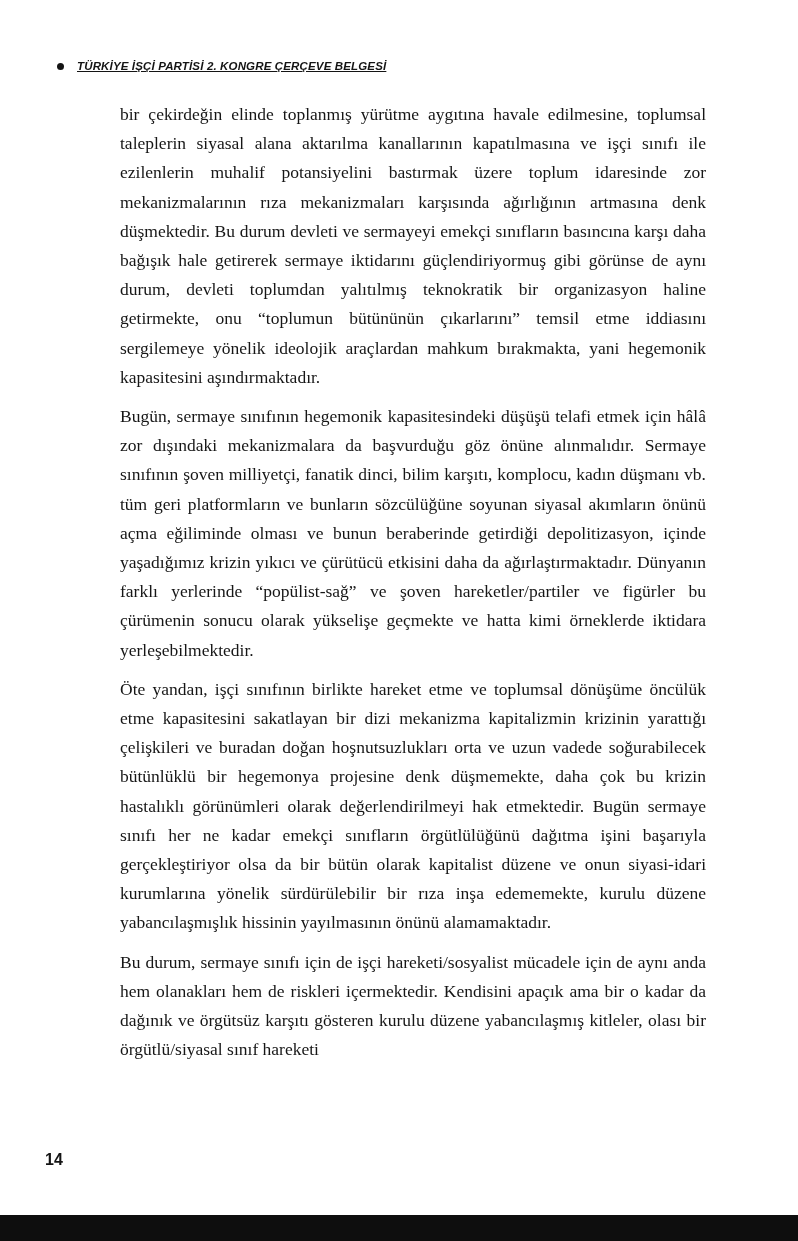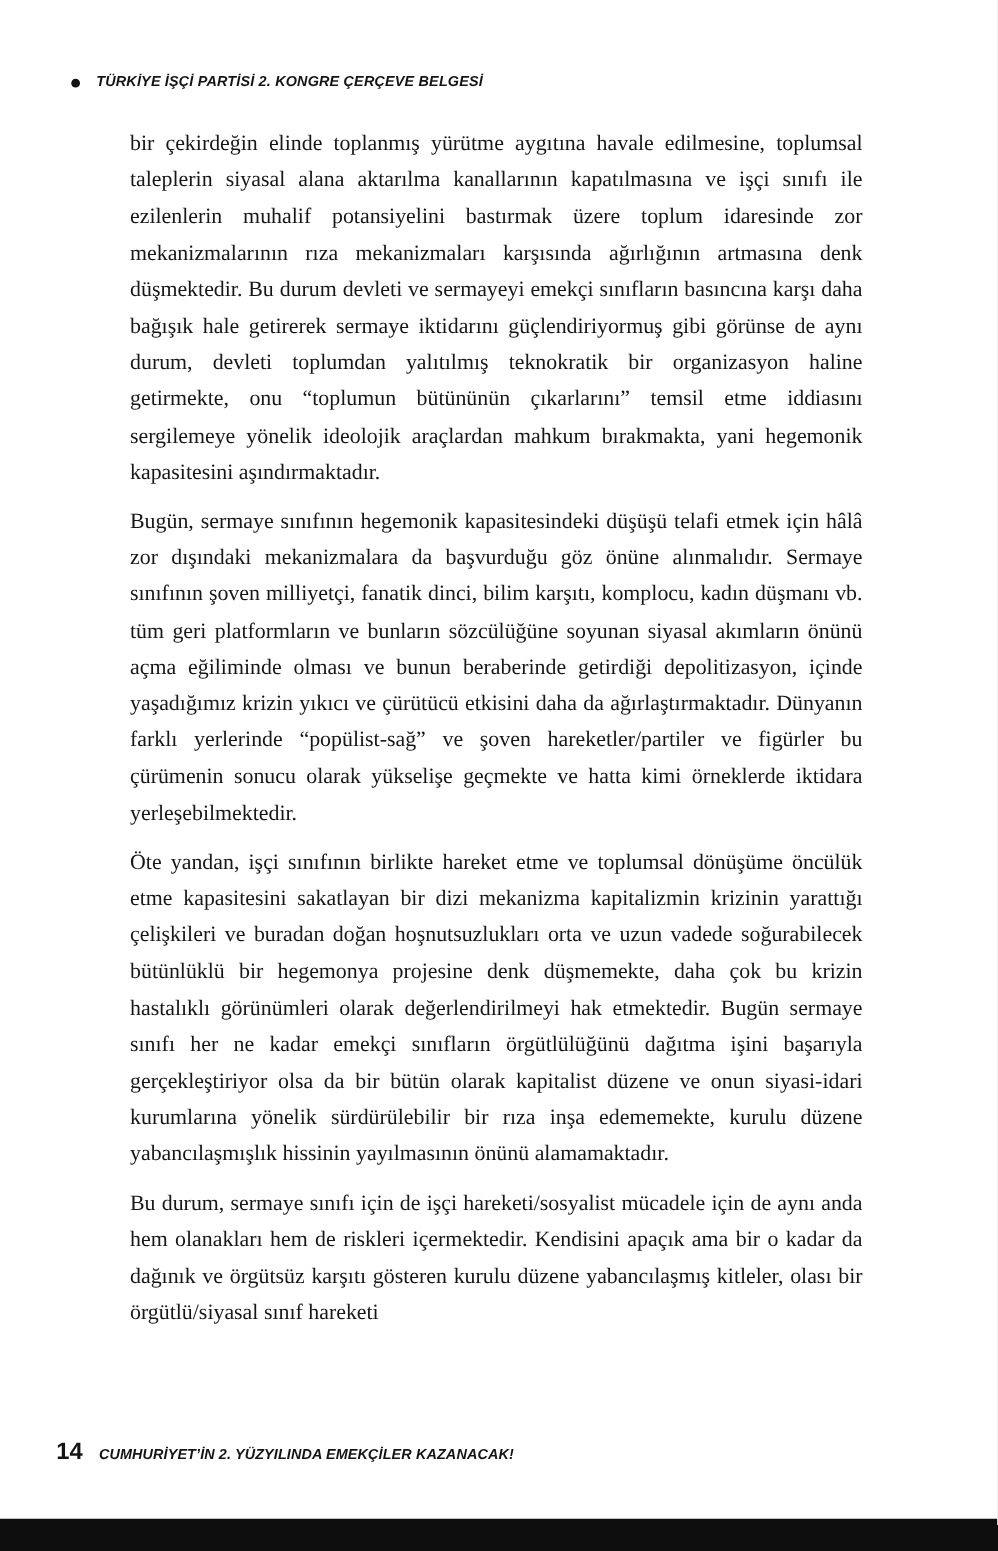--- a/index.html
+++ b/index.html
@@ -30,45 +30,46 @@
     flex: 0 0 auto;
   }
   .header-title {
     font-family: "Liberation Sans", sans-serif;
     font-weight: 700;
     font-style: italic;
     font-size: 11.5px;
     letter-spacing: 0.15px;
     color: #141414;
     white-space: nowrap;
+    text-decoration: underline;
   }
   .body-text {
     position: absolute;
     top: 100px;
-    left: 104px;
+    left: 120px;
     width: 586px;
     font-size: 17.5px;
     line-height: 29.2px;
     text-align: justify;
     color: #161616;
   }
   .body-text p {
     margin: 0 0 10px 0;
   }
   .footer {
     position: absolute;
     left: 45px;
     top: 1151px;
     display: flex;
     align-items: baseline;
     gap: 13px;
     font-family: "Liberation Sans", sans-serif;
   }
   .page-number {
-    font-size: 19px;
+    font-size: 16px;
     font-weight: 700;
     color: #141414;
   }
   .footer-slogan {
     font-size: 11.5px;
     font-weight: 700;
     font-style: italic;
     letter-spacing: 0.1px;
     color: #141414;
     white-space: nowrap;
@@ -94,18 +95,17 @@
 
   <div class="body-text">
     <p>bir çekirdeğin elinde toplanmış yürütme aygıtına havale edilmesine, toplumsal taleplerin siyasal alana aktarılma kanallarının kapatılmasına ve işçi sınıfı ile ezilenlerin muhalif potansiyelini bastırmak üzere toplum idaresinde zor mekanizmalarının rıza mekanizmaları karşısında ağırlığının artmasına denk düşmektedir. Bu durum devleti ve sermayeyi emekçi sınıfların basıncına karşı daha bağışık hale getirerek sermaye iktidarını güçlendiriyormuş gibi görünse de aynı durum, devleti toplumdan yalıtılmış teknokratik bir organizasyon haline getirmekte, onu “toplumun bütününün çıkarlarını” temsil etme iddiasını sergilemeye yönelik ideolojik araçlardan mahkum bırakmakta, yani hegemonik kapasitesini aşındırmaktadır.</p>
     <p>Bugün, sermaye sınıfının hegemonik kapasitesindeki düşüşü telafi etmek için hâlâ zor dışındaki mekanizmalara da başvurduğu göz önüne alınmalıdır. Sermaye sınıfının şoven milliyetçi, fanatik dinci, bilim karşıtı, komplocu, kadın düşmanı vb. tüm geri platformların ve bunların sözcülüğüne soyunan siyasal akımların önünü açma eğiliminde olması ve bunun beraberinde getirdiği depolitizasyon, içinde yaşadığımız krizin yıkıcı ve çürütücü etkisini daha da ağırlaştırmaktadır. Dünyanın farklı yerlerinde “popülist-sağ” ve şoven hareketler/partiler ve figürler bu çürümenin sonucu olarak yükselişe geçmekte ve hatta kimi örneklerde iktidara yerleşebilmektedir.</p>
     <p>Öte yandan, işçi sınıfının birlikte hareket etme ve toplumsal dönüşüme öncülük etme kapasitesini sakatlayan bir dizi mekanizma kapitalizmin krizinin yarattığı çelişkileri ve buradan doğan hoşnutsuzlukları orta ve uzun vadede soğurabilecek bütünlüklü bir hegemonya projesine denk düşmemekte, daha çok bu krizin hastalıklı görünümleri olarak değerlendirilmeyi hak etmektedir. Bugün sermaye sınıfı her ne kadar emekçi sınıfların örgütlülüğünü dağıtma işini başarıyla gerçekleştiriyor olsa da bir bütün olarak kapitalist düzene ve onun siyasi-idari kurumlarına yönelik sürdürülebilir bir rıza inşa edememekte, kurulu düzene yabancılaşmışlık hissinin yayılmasının önünü alamamaktadır.</p>
     <p>Bu durum, sermaye sınıfı için de işçi hareketi/sosyalist mücadele için de aynı anda hem olanakları hem de riskleri içermektedir. Kendisini apaçık ama bir o kadar da dağınık ve örgütsüz karşıtı gösteren kurulu düzene yabancılaşmış kitleler, olası bir örgütlü/siyasal sınıf hareketi</p>
   </div>
 
   <div class="footer">
     <span class="page-number">14</span>
-    <span class="footer-slogan">CUMHURİYET’İN 2. YÜZYILINDA EMEKÇİLER KAZANACAK!</span>
   </div>
 
   <div class="bottom-bar"></div>
 
 </div>
 
 </body></html>

